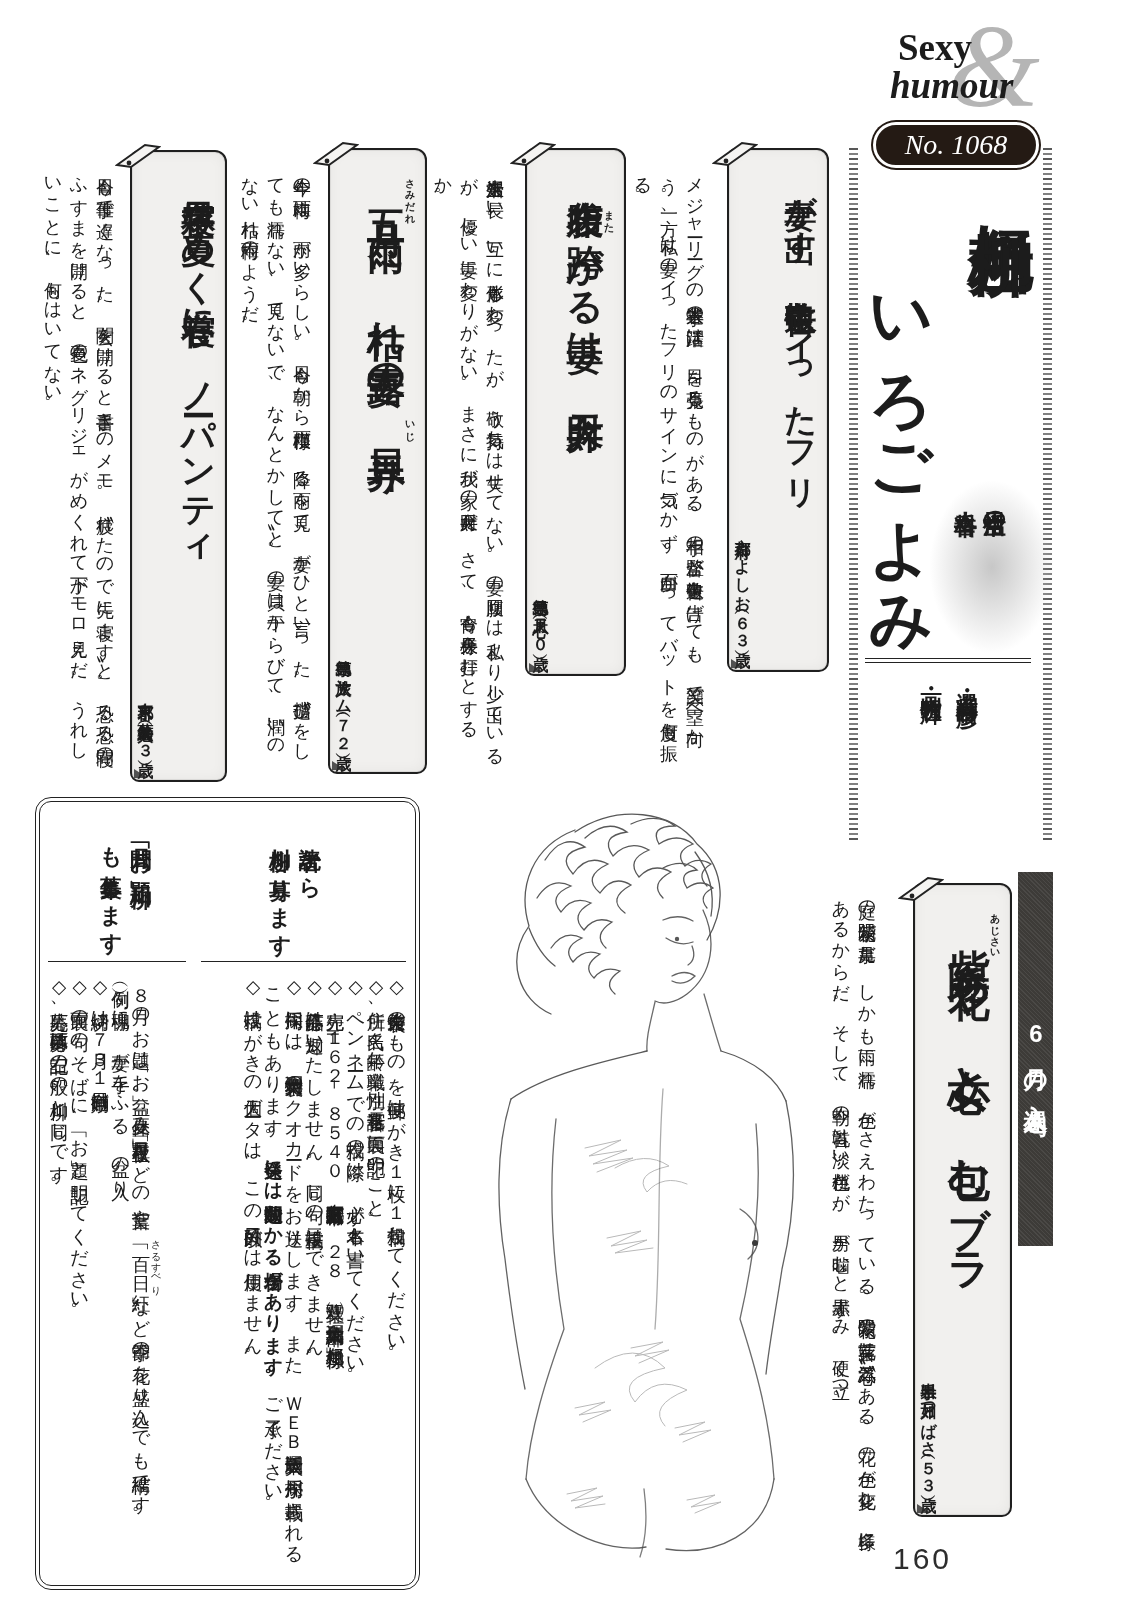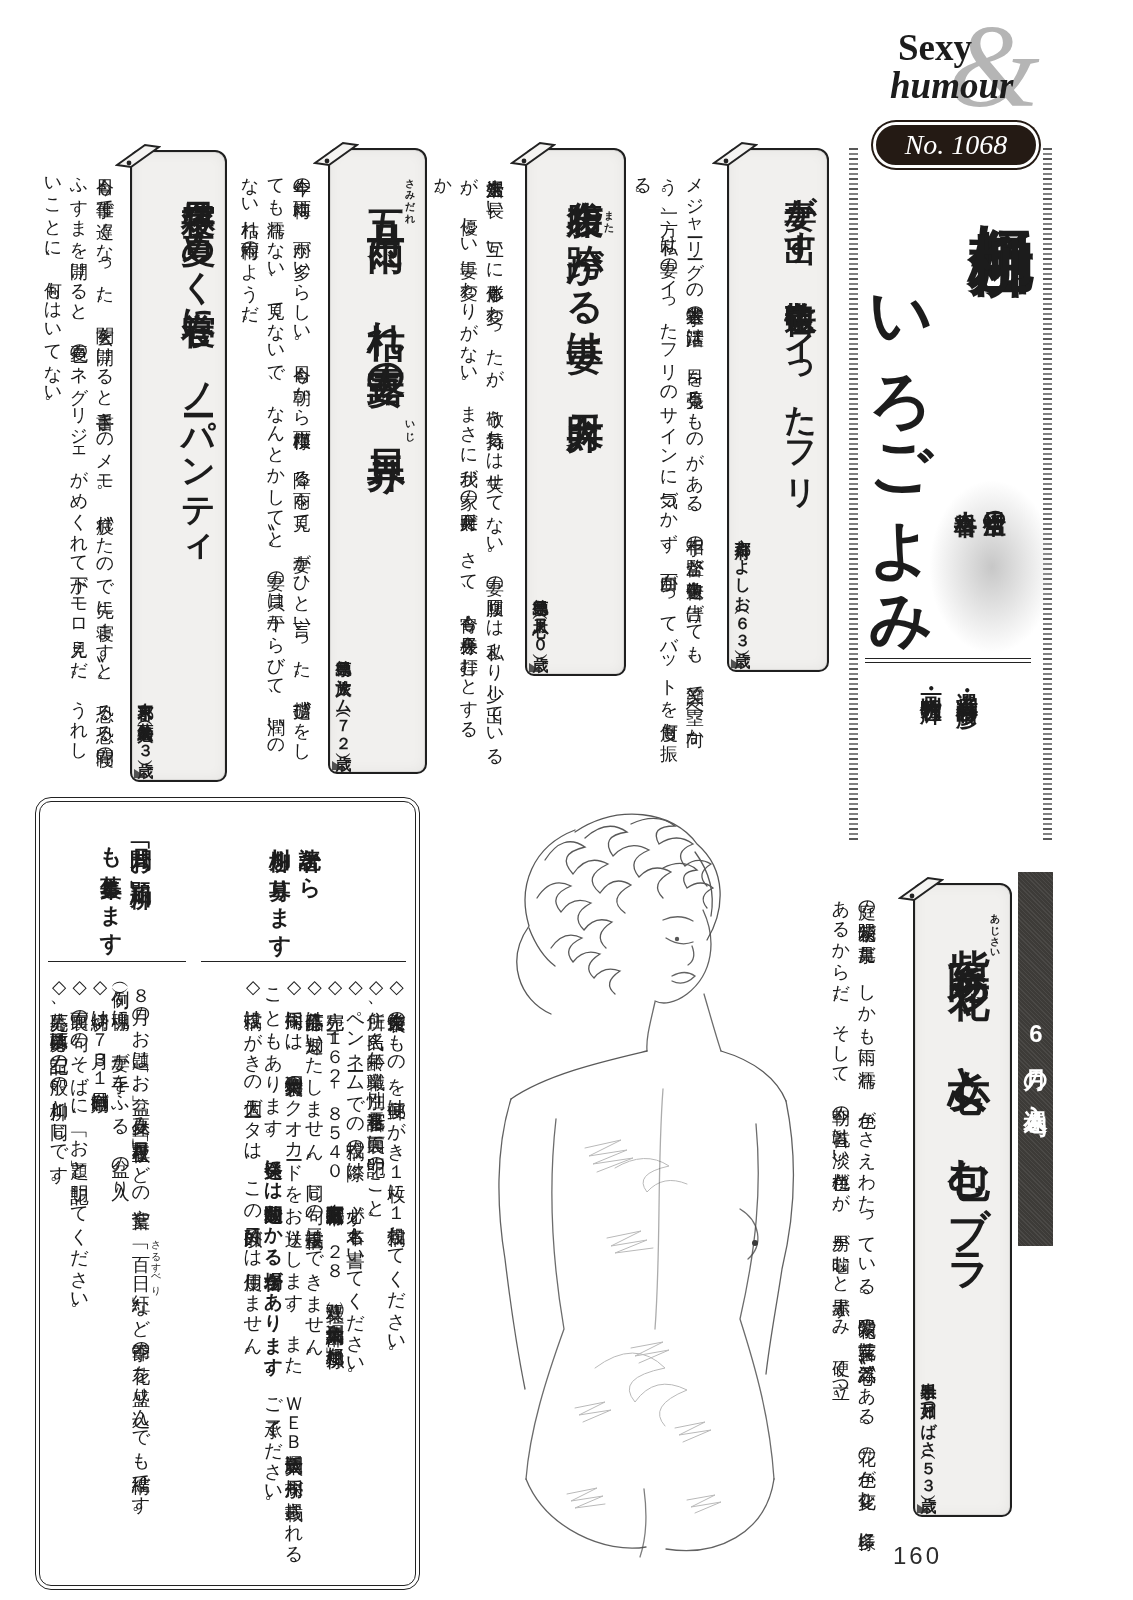--- a/index.html
+++ b/index.html
@@ -73,21 +73,21 @@
   .sub-divider{position:absolute;top:163px;border-top:1.5px solid #222;}
   #sub-div-general{left:165px;right:13px;}
   #sub-div-monthly{left:12px;width:138px;}
   .bullets{position:absolute;writing-mode:vertical-rl;font-size:18.5px;line-height:20.5px;letter-spacing:.5px;}
   #bullets-general{right:13px;top:178px;height:588px;}
   #bullets-monthly{left:12px;top:178px;height:592px;}
   .bullets b{font-weight:700;}
 
   
   #sketch{left:425px;top:788px;}
-  #page-number{left:893px;top:1542px;font-size:24px;letter-spacing:3px;color:#2d2d2d;}
+  #page-number{left:893px;top:1542px;font-size:30px;letter-spacing:3px;color:#2d2d2d;}
 </style>
 </head>
 <body>
 
 <div id="page">
 
   <div class="abs serif" id="logo-amp">&amp;</div>
   <div class="abs serif" id="logo-sexy">Sexy</div>
   <div class="abs serif" id="logo-humour">humour</div>
   <div class="abs serif" id="logo-badge">

